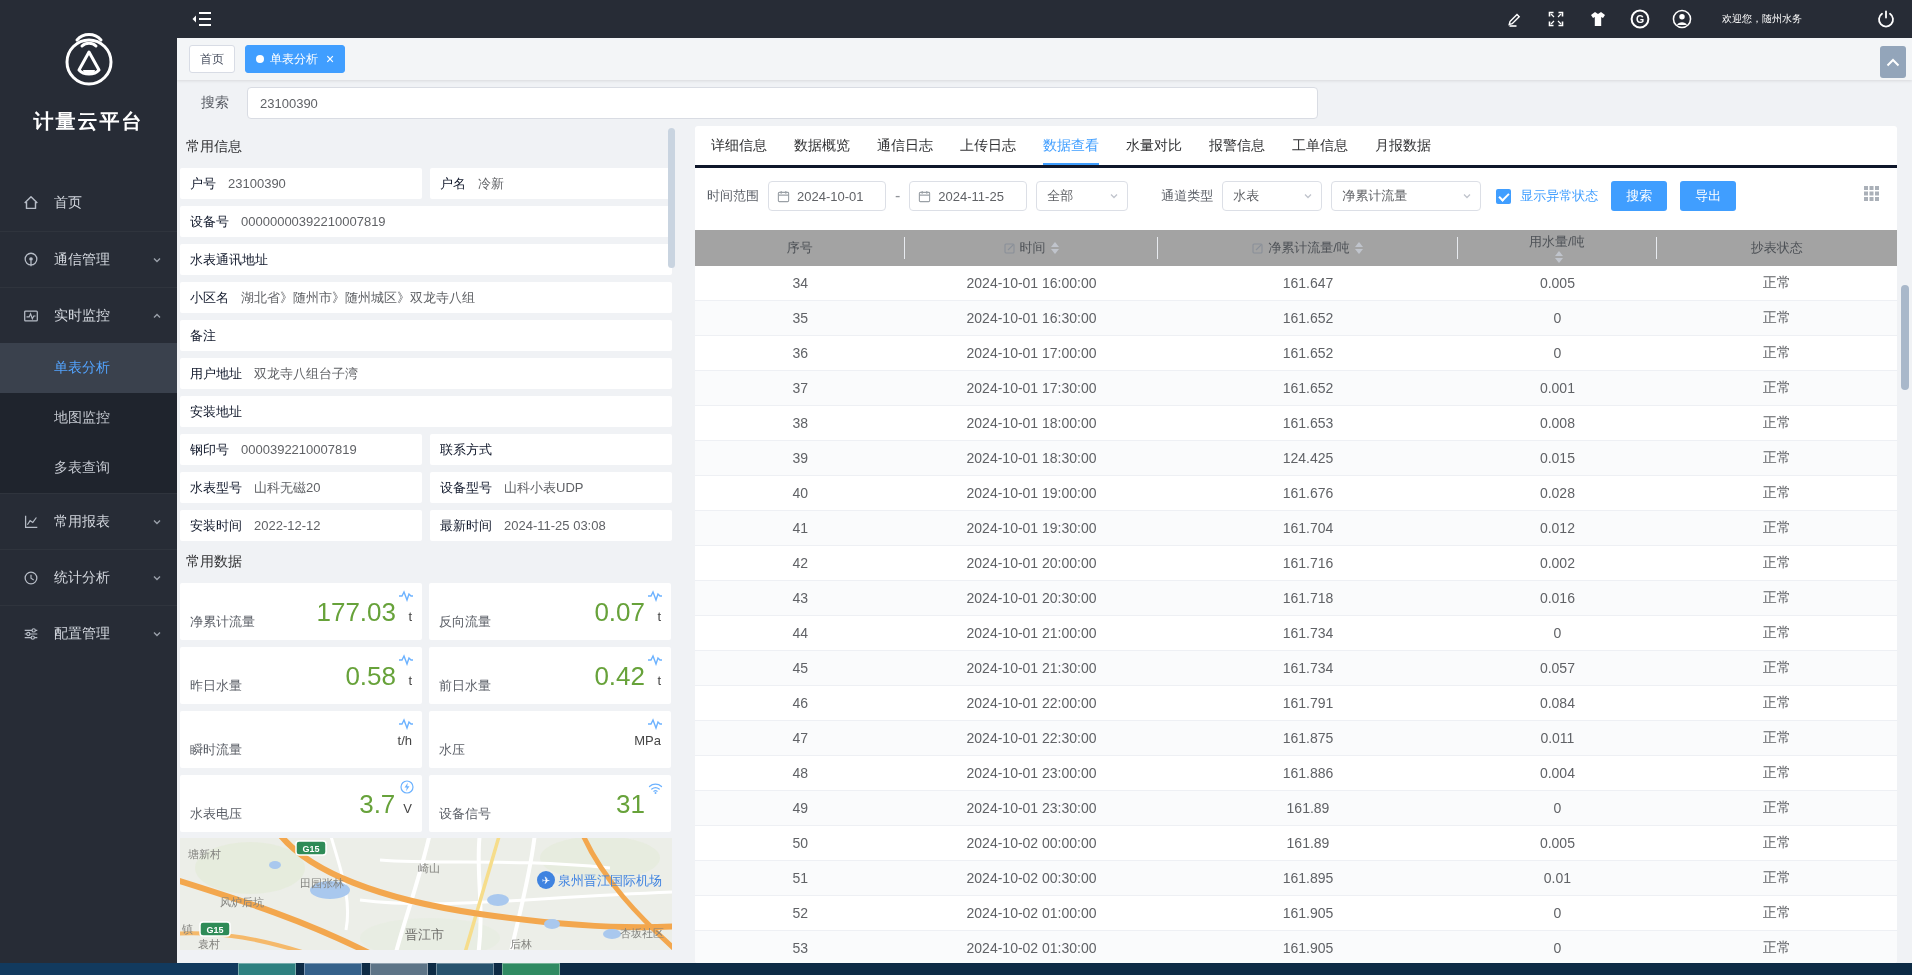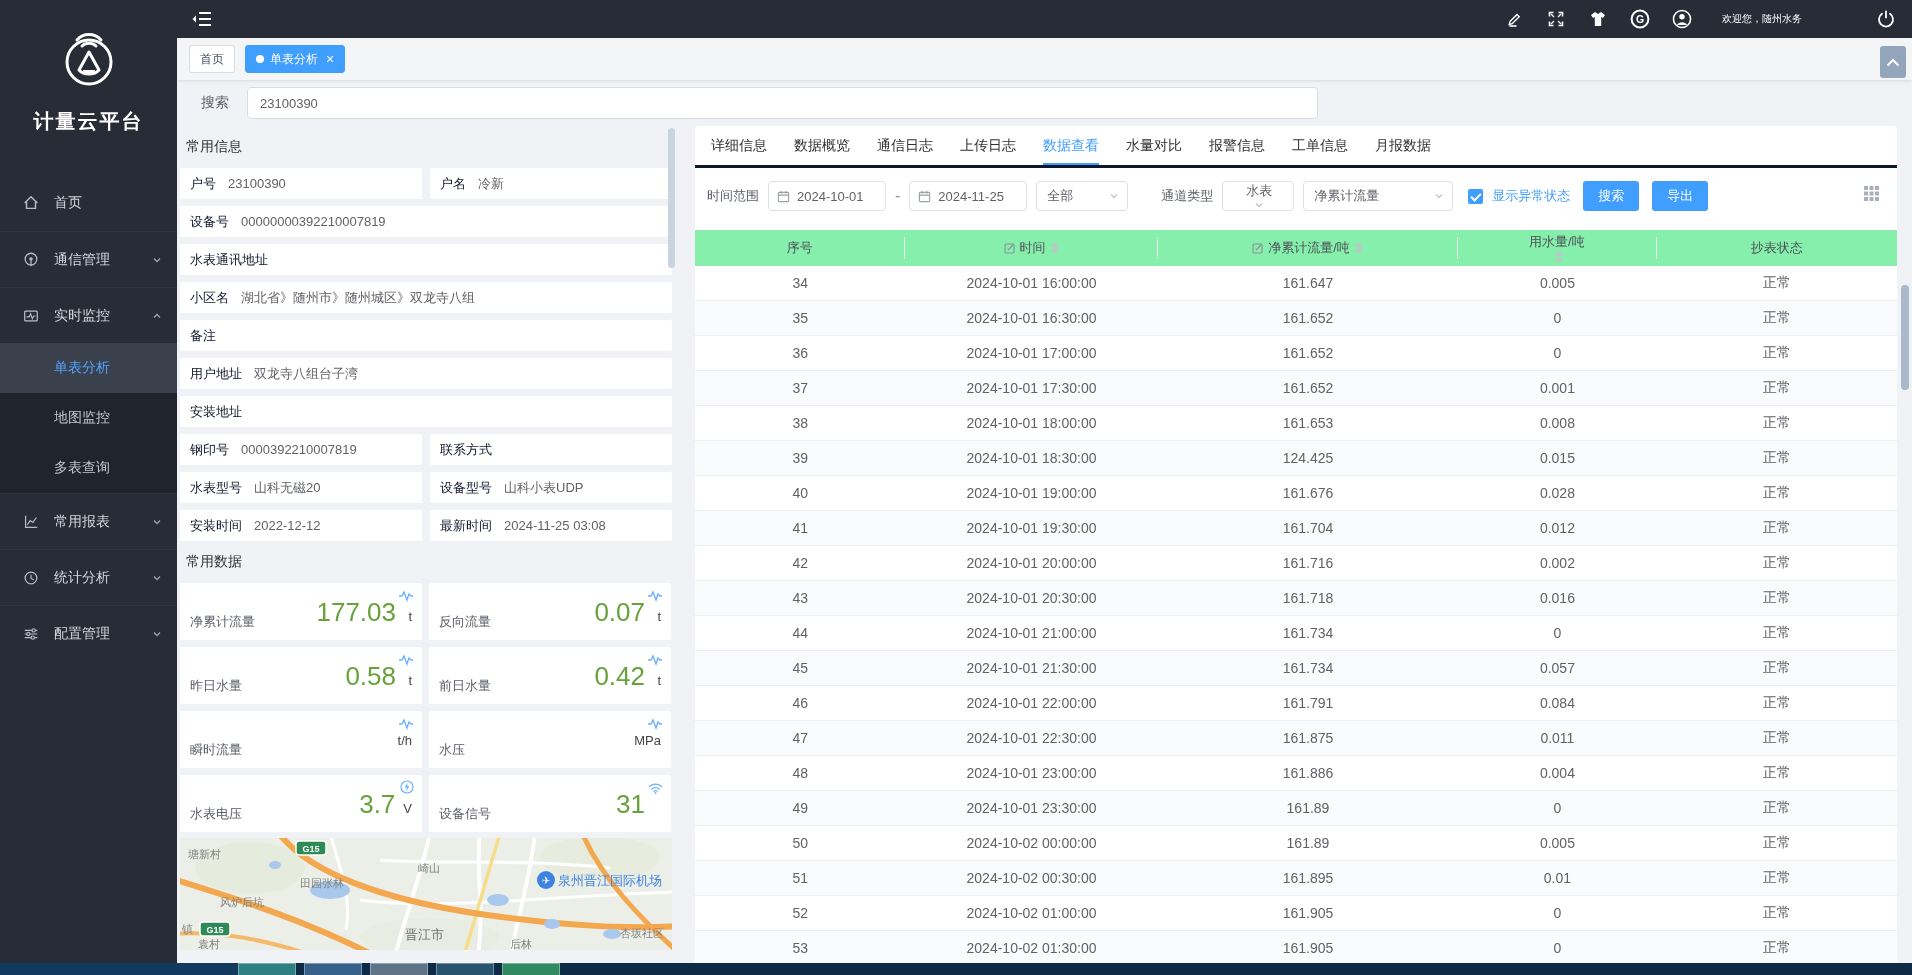--- a/index.html
+++ b/index.html
@@ -63,30 +63,30 @@
   .tab{display:flex;align-items:center;font-size:14px;color:#303133;cursor:pointer;border-bottom:2px solid transparent;padding-top:2px;}
   .tab.active{color:#409eff;border-bottom-color:#409eff;}
   .filters{height:46px;display:flex;align-items:center;gap:9px;padding:10px 16px 0 12px;position:relative;}
   .flabel{font-size:13px;color:#5a5e66;}
   .dinput{width:118px;height:30px;border:1px solid #dcdfe6;border-radius:4px;background:#fff;display:flex;
           align-items:center;gap:7px;padding:0 8px;font-size:13px;color:#606266;cursor:pointer;}
   .fsep{color:#909399;}
   .fselect{height:30px;border:1px solid #dcdfe6;border-radius:4px;background:#fff;display:flex;align-items:center;
            justify-content:space-between;padding:0 8px 0 10px;font-size:13px;color:#606266;cursor:pointer;}
   .sel-all{width:92px;margin-right:24px;}
-  .sel-channel{width:72px;flex-direction:column;}
+  .sel-channel{width:100px;}
   .sel-metric{width:150px;}
   .chk{width:15px;height:15px;border-radius:2px;background:#409eff;position:relative;margin-left:6px;cursor:pointer;flex:0 0 15px;}
   .chk::after{content:"";position:absolute;left:5px;top:2px;width:4px;height:8px;border:solid #fff;border-width:0 2px 2px 0;transform:rotate(45deg);}
   .chklabel{font-size:13px;color:#409eff;cursor:pointer;}
   .fbtn{height:30px;padding:0 15px;background:#409eff;color:#fff;border:none;border-radius:3px;font-size:13px;cursor:pointer;margin-left:4px;
         font-family:"Liberation Sans","DejaVu Sans",sans-serif;}
   .grid-ic{position:absolute;right:18px;top:18px;cursor:pointer;}
   
-  .thead{display:flex;align-items:center;height:36px;background:#86efac;margin-top:16px;font-size:13px;color:#4d5156;}
+  .thead{display:flex;align-items:center;height:36px;background:#a3a3a3;margin-top:16px;font-size:13px;color:#4d5156;}
   .th{display:flex;align-items:center;justify-content:center;height:22px;}
   .th:not(:last-child){border-right:1px solid #e8ebf0;}
   .c0{width:17.5%;}.c1{width:21%;}.c2{width:25%;}.c3{width:16.5%;flex-direction:column;}.c4{width:20%;}
   .sort{display:inline-flex;flex-direction:column;gap:2px;margin-left:5px;}
   .sort i{display:block;width:0;height:0;border-left:4px solid transparent;border-right:4px solid transparent;}
   .sort .up{border-bottom:5px solid #c0c4cc;}
   .sort .dn{border-top:5px solid #c0c4cc;}
   .hic{margin-right:4px;display:inline-flex;}
   .tbody{overflow:hidden;}
   .trow{display:flex;height:35px;align-items:center;font-size:14px;color:#606266;border-bottom:1px solid #eef0f4;cursor:pointer;}

